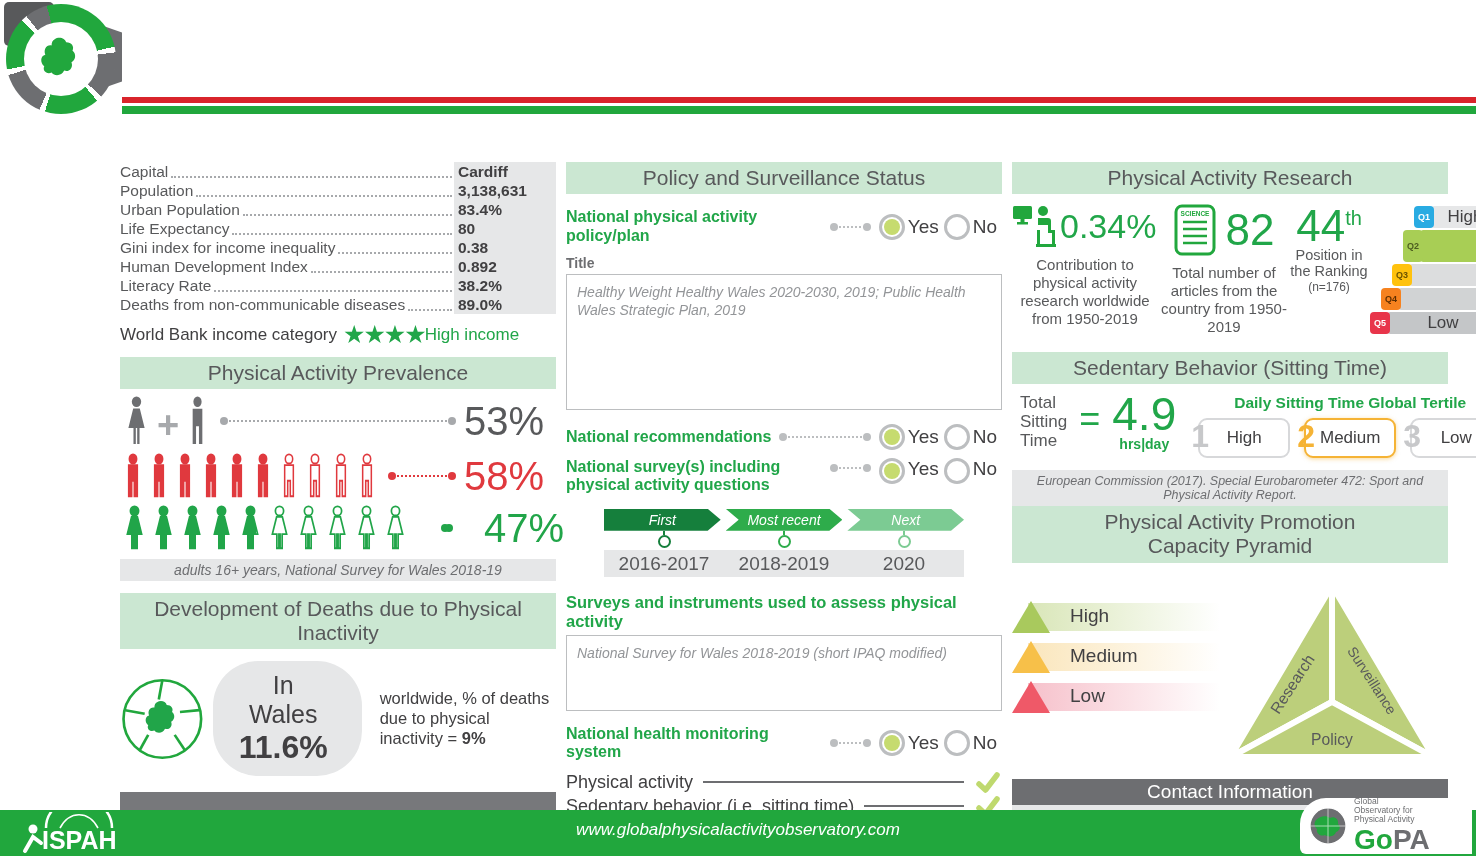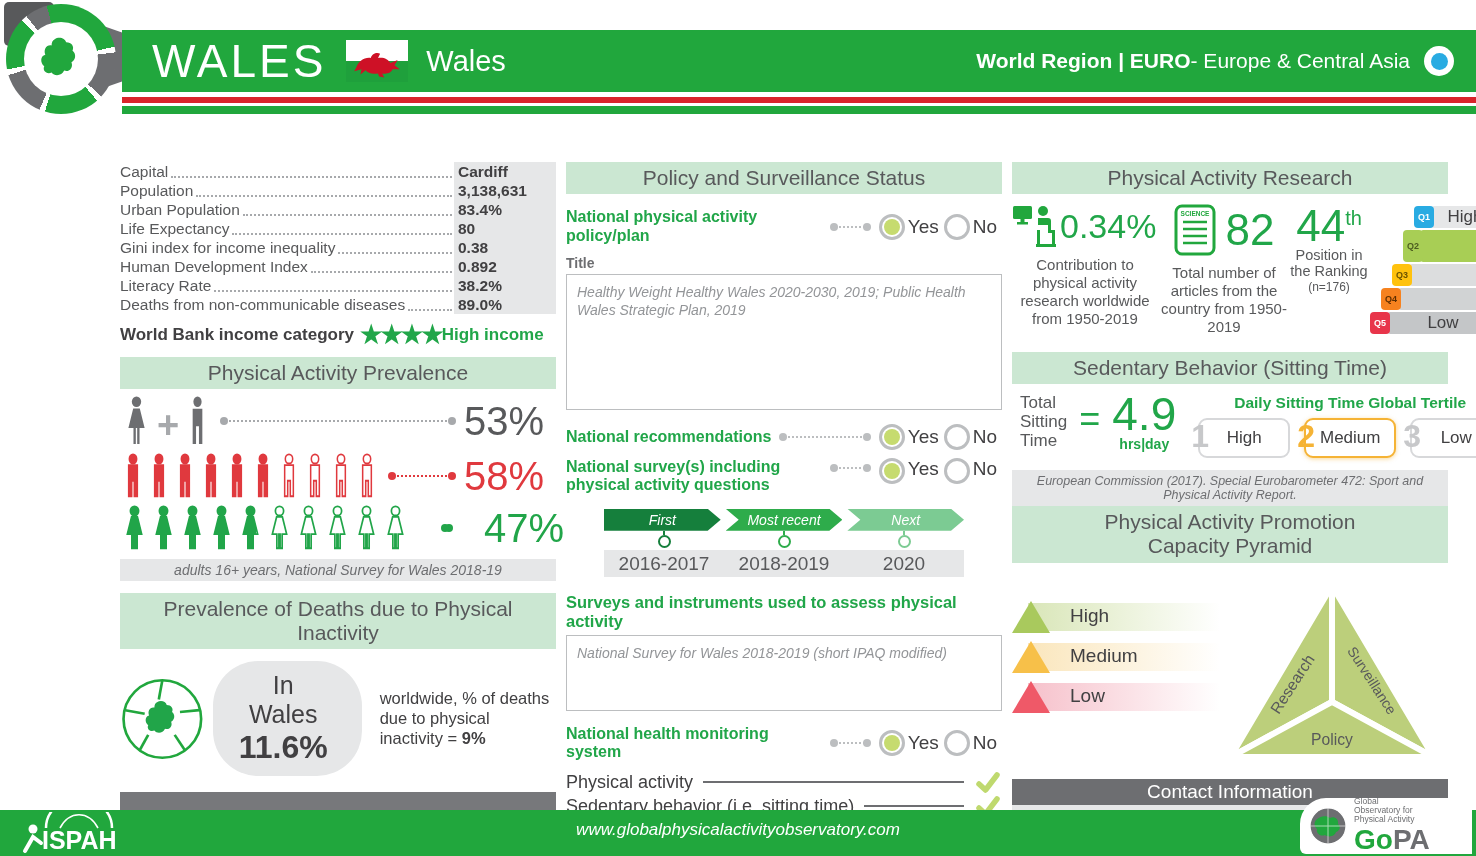--- a/index.html
+++ b/index.html
@@ -38,21 +38,21 @@
   .col-left{left:120px;width:436px;}
   .col-mid{left:566px;width:436px;}
   .col-right{left:1012px;width:436px;}
 
   .sec-h{background:#CBE7D2;color:#58595B;text-align:center;font-size:21px;padding:4px 0;line-height:1.15;}
 
   
   .stat-row{display:flex;align-items:flex-end;font-size:15.5px;height:19px;color:#58595B;}
   .stat-dots{flex:1;border-bottom:2px dotted #A7A9AC;margin:0 2px 3px 3px;}
   .stat-value{width:98px;background:#E6E7E8;font-weight:700;color:#414042;padding-left:4px;line-height:19px;}
-  .income{display:flex;align-items:center;margin-top:8px;font-size:17px;color:#414042;font-weight:bold;}
+  .income{display:flex;align-items:center;margin-top:8px;font-size:17px;color:#414042;}
   .stars{color:#21A649;font-size:25px;letter-spacing:-2px;margin-left:6px;line-height:1;}
   .income-val{color:#21A649;font-size:17px;}
 
   
   .prow{display:flex;align-items:center;margin-top:6px;}
   .picons{display:flex;align-items:flex-end;}
   .pi{position:relative;display:inline-block;height:46px;}
   .pi .base,.pi .over{position:absolute;left:0;top:0;height:100%;}
   .pi .base{width:100%;}
   .pi .over{overflow:hidden;}
@@ -184,37 +184,20 @@
       </svg>
     </div>
     <div class="ring"></div>
     <div class="ring-inner">
       <svg width="42" height="46" viewBox="0 0 40 44">
         <path d="M14,3 C18,0 24,2 25,6 C30,6 33,10 31,14 C35,17 34,23 30,25 C32,30 28,35 23,33 C21,38 14,39 11,35 C6,37 2,33 4,29 C0,26 0,19 5,18 C3,13 6,8 11,9 C11,6 12,4 14,3 Z" fill="#21A73D"></path>
       </svg>
     </div>
   </div>
 
-  <div class="banner">
-    <div class="country-code">WALES</div>
-    <div class="flag">
-      <div class="bottom"></div>
-      <svg width="62" height="42" viewBox="0 0 60 40">
-        <path d="M10,26 C12,20 18,16 24,17 C25,13 30,11 33,13 L31,17 C36,16 41,18 43,22 L50,19 L47,24 L52,28 L45,28 C44,31 40,33 35,32 L37,36 L32,35 L31,32 C26,33 21,32 19,29 L14,33 L15,28 L8,30 Z" fill="#CE1126"></path>
-      </svg>
-    </div>
-    <div class="country-name">Wales</div>
-    <div class="region">
-      <b>World Region | EURO</b>
-        <span> - Europe &amp; Central Asia</span>
-      <span class="region-dot">
-          <span></span>
-        </span>
-    </div>
-  </div>
   <div class="stripe-red"></div>
   <div class="stripe-green"></div>
 
   <div class="col col-left">
 
     <div>
       <div class="stat-row">
           <span>Capital</span>
           <span class="stat-dots"></span>
           <span class="stat-value">Cardiff</span>
@@ -545,21 +528,21 @@
                 </g>
               </svg></div>
           </div>
         </div>
       <div class="plead"></div>
       <div class="pval">47%</div>
     </div>
 
     <div class="pcaption">adults 16+ years, National Survey for Wales 2018-19</div>
 
-    <div class="sec-h" style="margin-top:12px;">Prevalence of Deaths due to Physical Inactivity</div>
+    <div class="sec-h" style="margin-top:12px;">Development of Deaths due to Physical Inactivity</div>
 
     <div class="deaths">
       <svg width="96" height="96" viewBox="0 0 96 96">
         <circle cx="48" cy="48" r="44" fill="none" stroke="#21A73D" stroke-width="3"></circle>
         <g stroke="#21A73D" stroke-width="3">
           <line x1="48" y1="4" x2="44" y2="26"></line>
           <line x1="90" y1="38" x2="68" y2="40"></line>
           <line x1="74" y1="84" x2="62" y2="66"></line>
           <line x1="22" y1="84" x2="32" y2="66"></line>
           <line x1="6" y1="38" x2="28" y2="42"></line>

